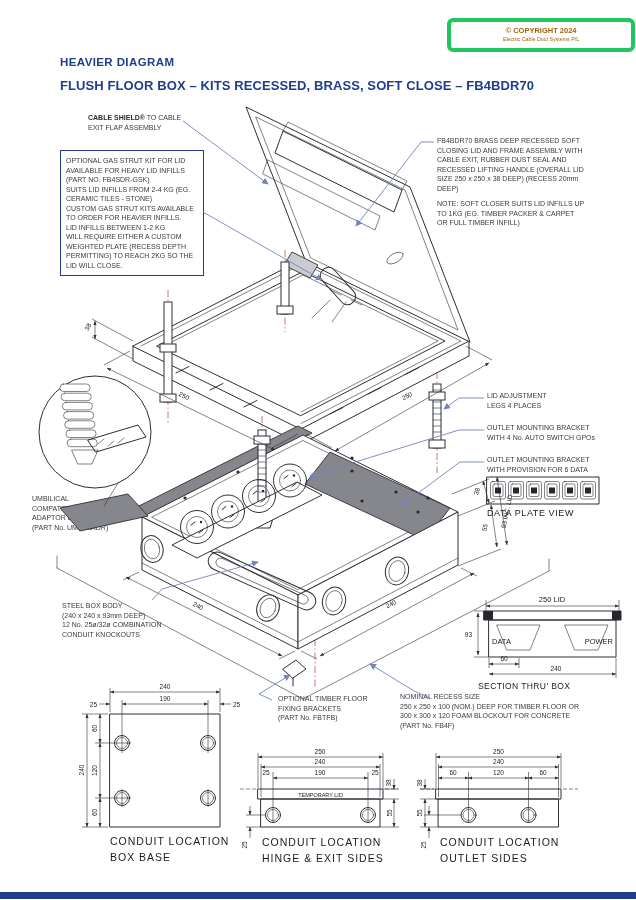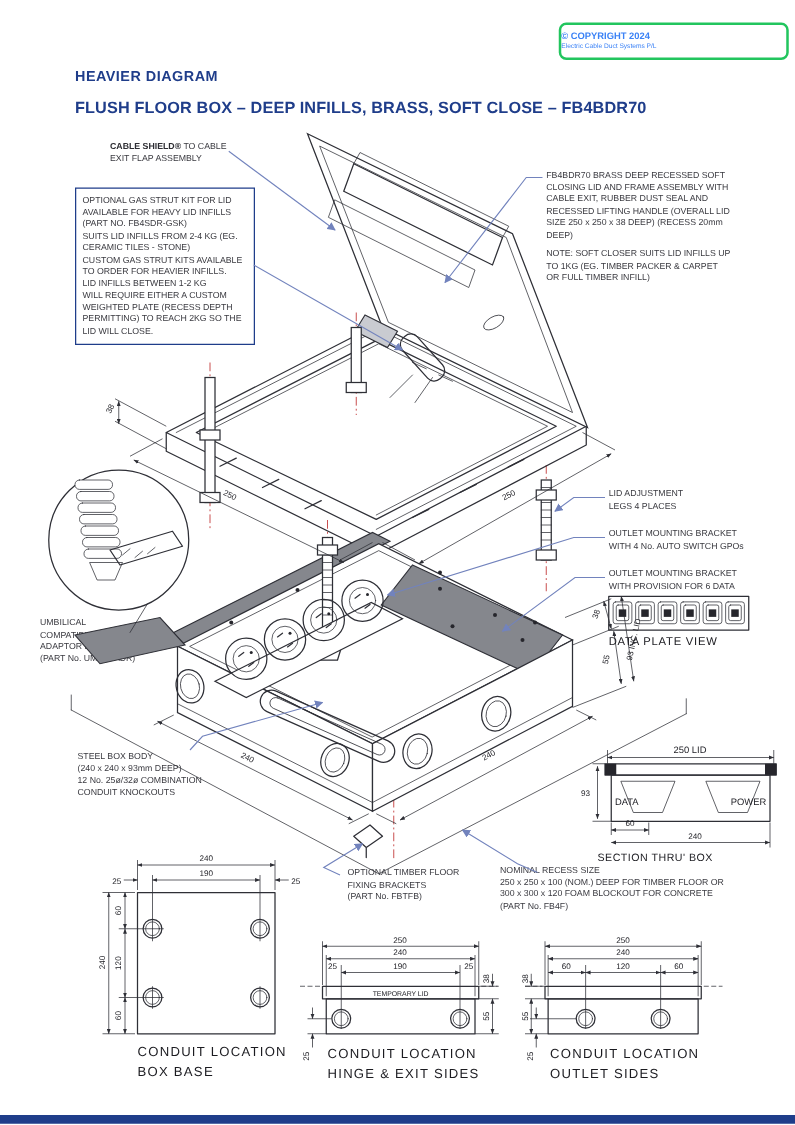--- a/index.html
+++ b/index.html
@@ -1,21 +1,21 @@
 <!DOCTYPE html>
 <html><head>
 <meta charset="utf-8">
 <style>
   html,body{margin:0;padding:0;background:#e8e8e8;}
   .page{position:relative;width:636px;height:900px;background:#ffffff;overflow:hidden;
         font-family:"Liberation Sans",sans-serif;}
   .abs{position:absolute;}
   .kicker{font-size:11.5px;font-weight:bold;color:#1f3d8a;letter-spacing:.4px;}
   .title{font-size:13px;font-weight:bold;color:#1f3d8a;letter-spacing:.1px;}
-  .copybox{border:2px solid #22c55e;border-radius:6px;width:180px;height:26px;color:#3b82f6;}
+  .copybox{border:4px solid #22c55e;border-radius:6px;width:180px;height:26px;text-align:center;color:#a16207;}
   .copy1{font-size:7.5px;font-weight:bold;margin-top:4px;}
   .copy2{font-size:5.3px;margin-top:1px;}
   .note{font-size:7px;line-height:9.5px;color:#3a3a40;white-space:pre-line;}
   .noteB{font-weight:bold;color:#2c2c32;}
   .gasbox{border:1px solid #1f3d8a;width:132px;padding:5px 5px;}
   .bluebar{background:#1f3d8a;height:7px;left:0;right:0;bottom:1px;}
   svg text{font-family:"Liberation Sans",sans-serif;}
   .ln{fill:none;stroke:#2e2f36;stroke-width:1;stroke-linejoin:round;stroke-linecap:round;}
   .thin{stroke-width:.6;}
   .dim{fill:none;stroke:#2e2f36;stroke-width:.6;}
@@ -34,21 +34,21 @@
 </head>
 <body>
 
 <div class="page">
 
   <div class="abs copybox" style="left:447px;top:18px;">
     <div class="copy1">© COPYRIGHT 2024</div>
     <div class="copy2">Electric Cable Duct Systems P/L</div>
   </div>
   <div class="abs kicker" style="left:60px;top:56px;">HEAVIER DIAGRAM</div>
-  <div class="abs title" style="left:60px;top:78px;">FLUSH FLOOR BOX – DEEP INFILLS, BRASS, SOFT CLOSE – FB4BDR70</div>
+  <div class="abs title" style="left:60px;top:78px;">FLUSH FLOOR BOX – KITS RECESSED, BRASS, SOFT CLOSE – FB4BDR70</div>
 
   <div class="abs note" style="left:88px;top:113px;"><span class="noteB">CABLE SHIELD®</span><span> TO CABLE
 EXIT FLAP ASSEMBLY</span></div>
 
   <div class="abs note gasbox" style="left:60px;top:150px;">OPTIONAL GAS STRUT KIT FOR LID
 AVAILABLE FOR HEAVY LID INFILLS
 (PART NO. FB4SDR-GSK)
 SUITS LID INFILLS FROM 2-4 KG (EG.
 CERAMIC TILES - STONE)
 CUSTOM GAS STRUT KITS AVAILABLE

